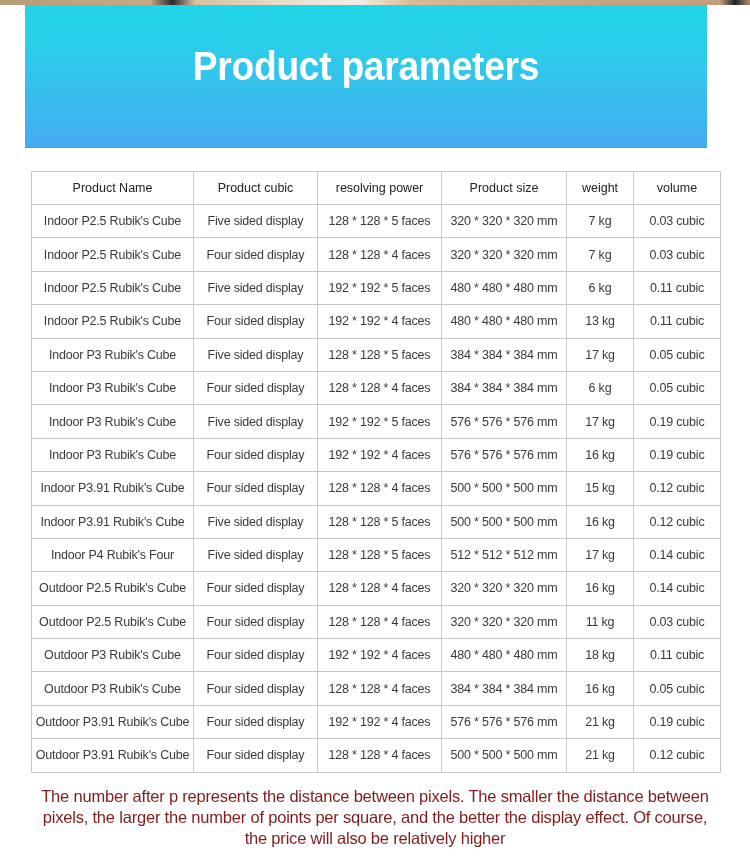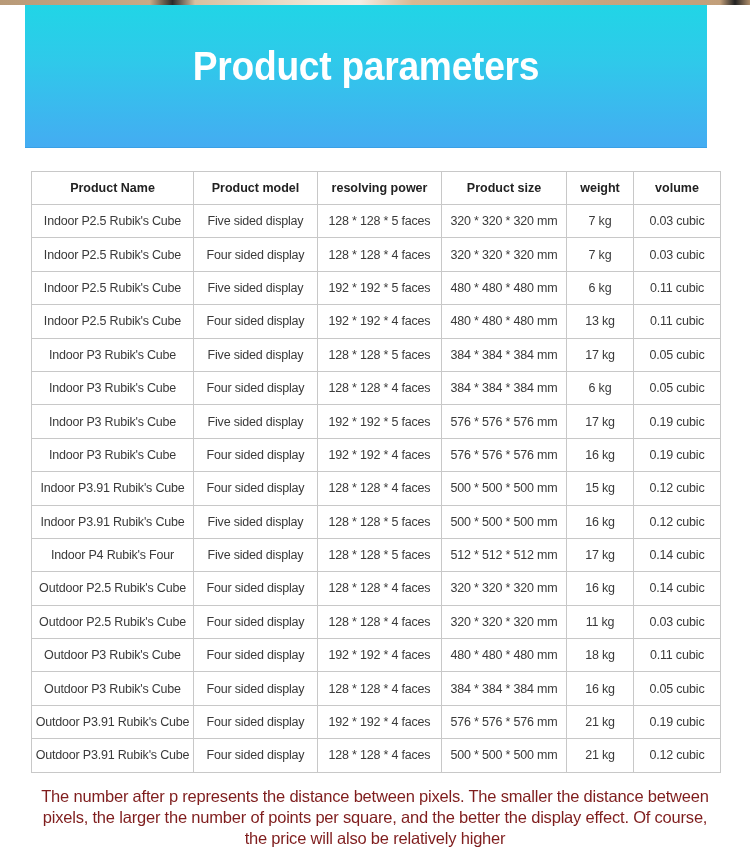--- a/index.html
+++ b/index.html
@@ -55,21 +55,21 @@
     border: 1px solid #c8c8c8;
     text-align: center;
     vertical-align: middle;
     padding: 0;
     white-space: nowrap;
     overflow: hidden;
   }
   .params-table th {
     height: 32px;
     font-size: 12.5px;
-    font-weight: bold;
+    font-weight: normal;
     color: #222222;
   }
   .params-table td {
     height: 32.4px;
     font-size: 12.5px;
     color: #3a3a3a;
     letter-spacing: -0.2px;
   }
   .footnote {
     position: absolute;
@@ -97,21 +97,21 @@
     <col style="width:162px">
     <col style="width:124px">
     <col style="width:124px">
     <col style="width:125px">
     <col style="width:67px">
     <col style="width:87px">
   </colgroup>
   <thead>
     <tr>
       <th>Product Name</th>
-      <th>Product model</th>
+      <th>Product cubic</th>
       <th>resolving power</th>
       <th>Product size</th>
       <th>weight</th>
       <th>volume</th>
     </tr>
   </thead>
   <tbody>
     <tr>
       <td>Indoor P2.5 Rubik's Cube</td>
       <td>Five sided display</td>

